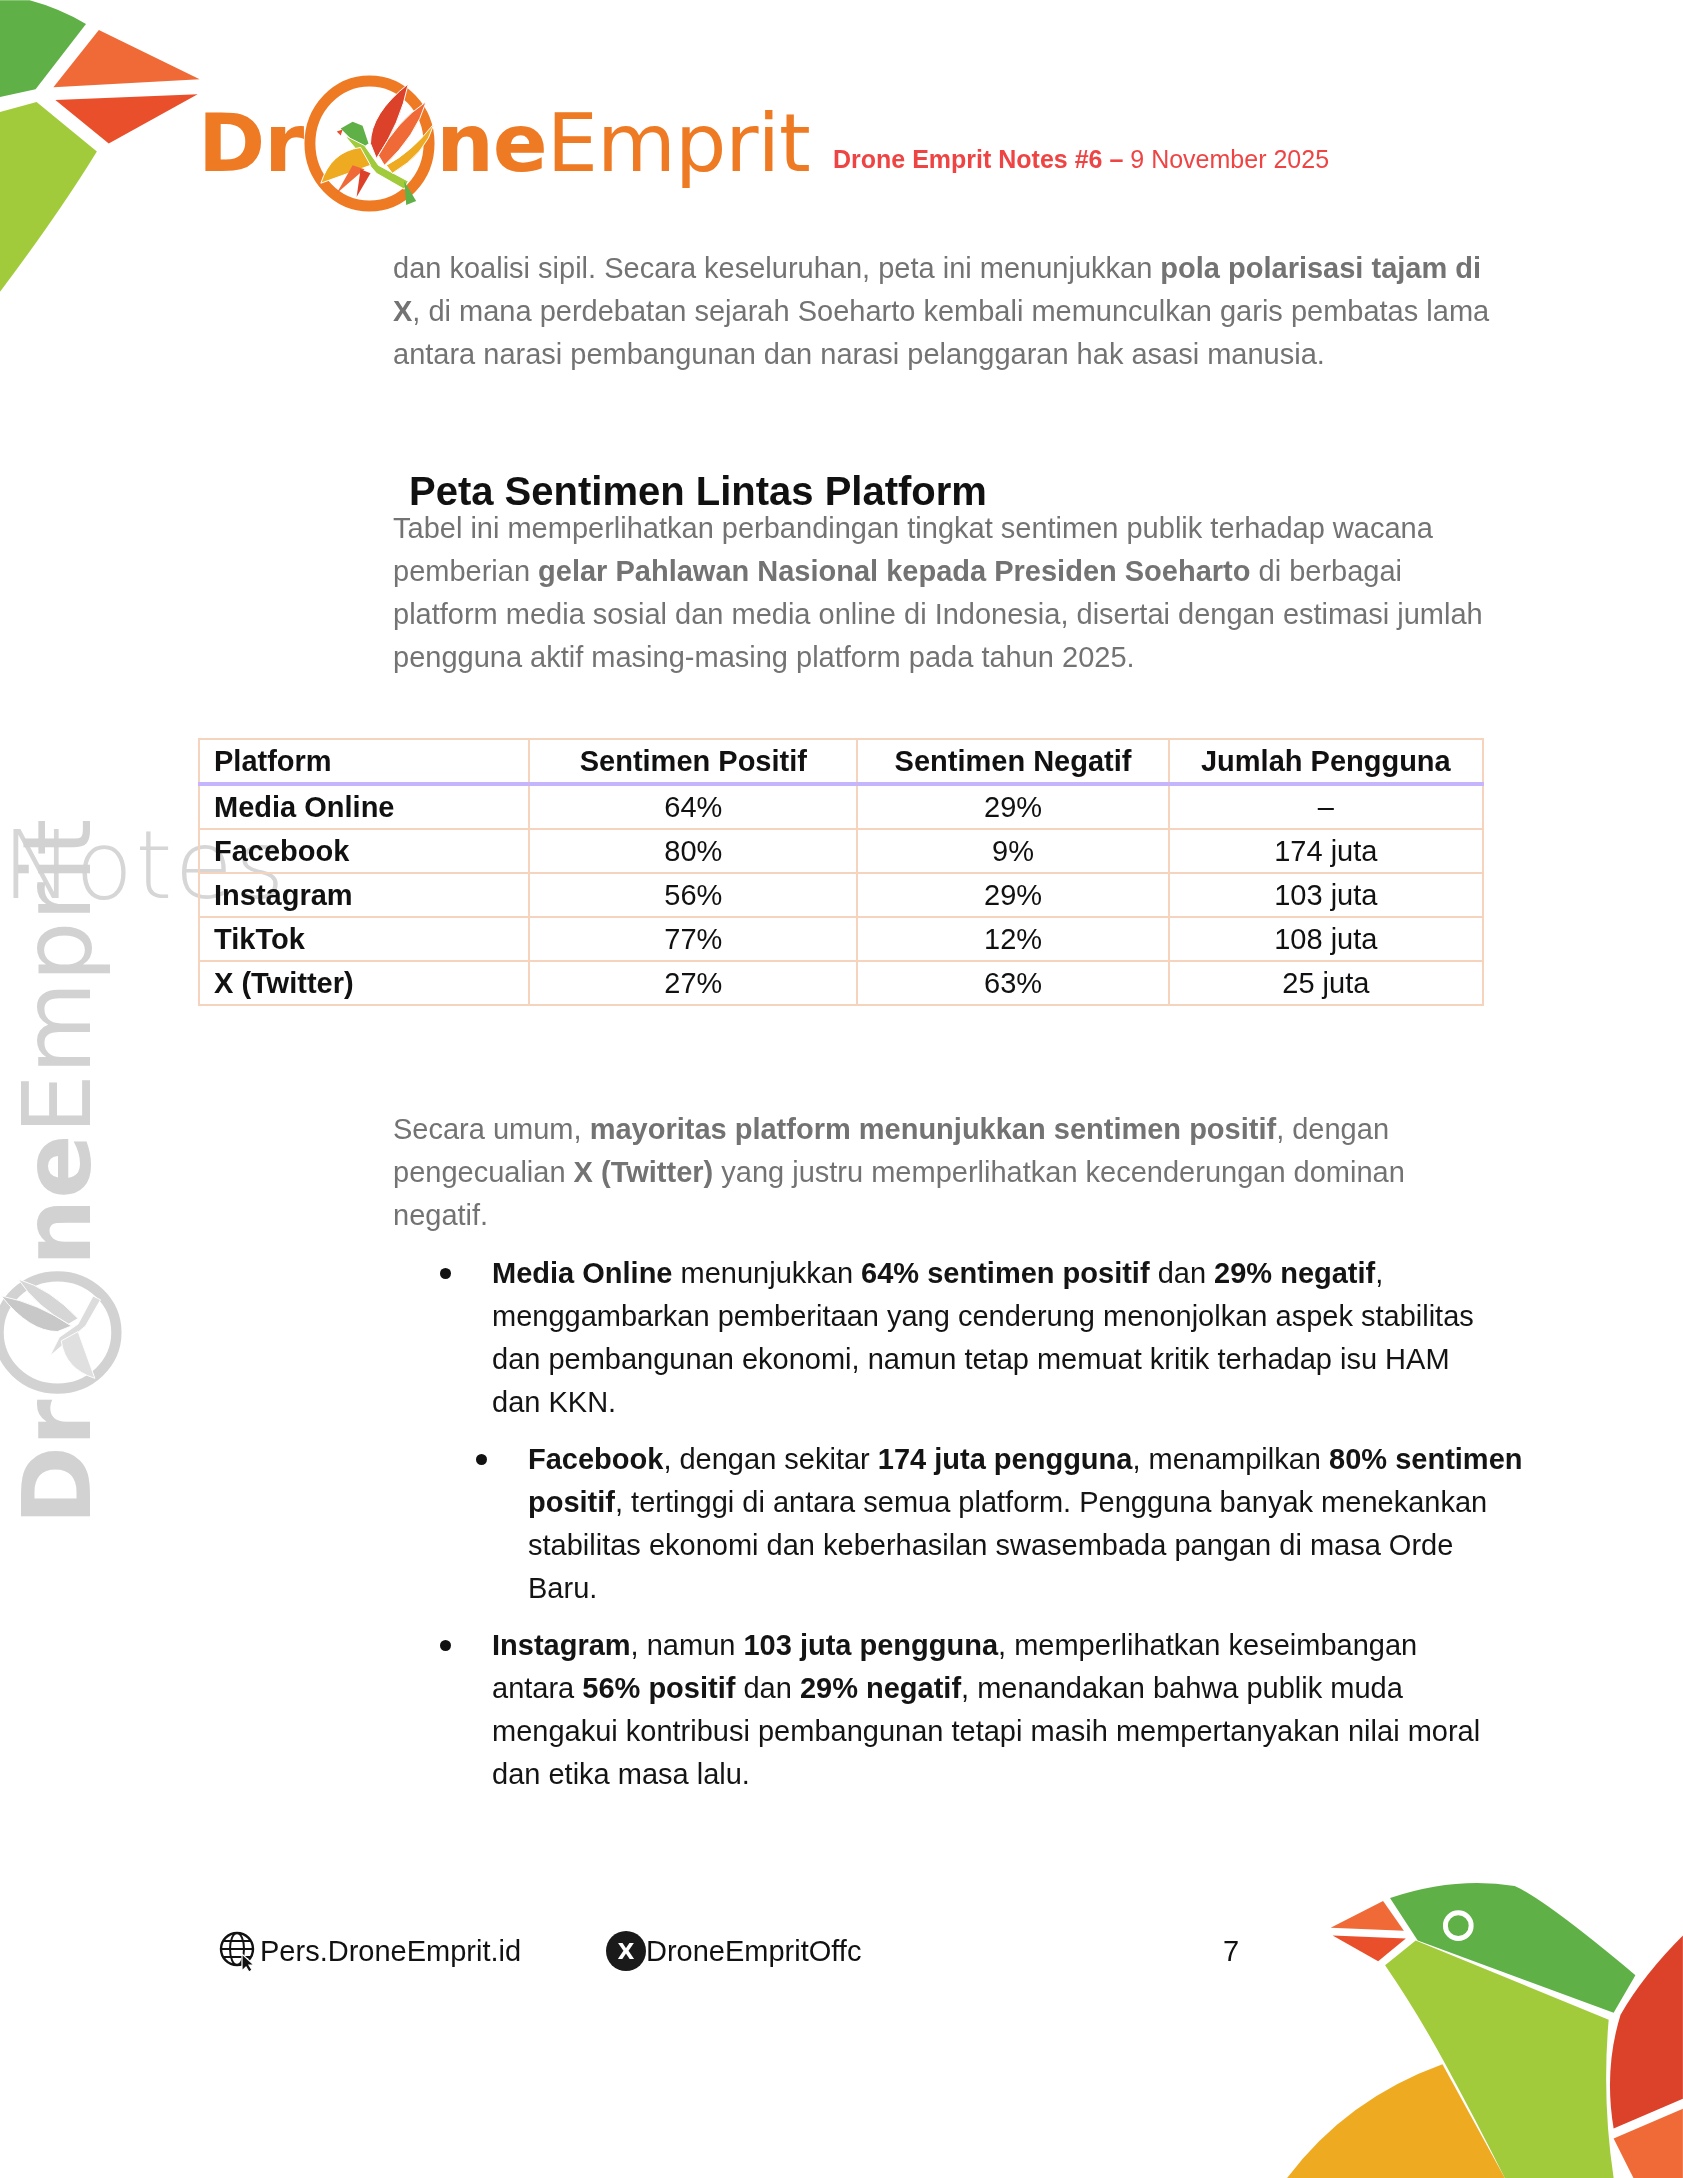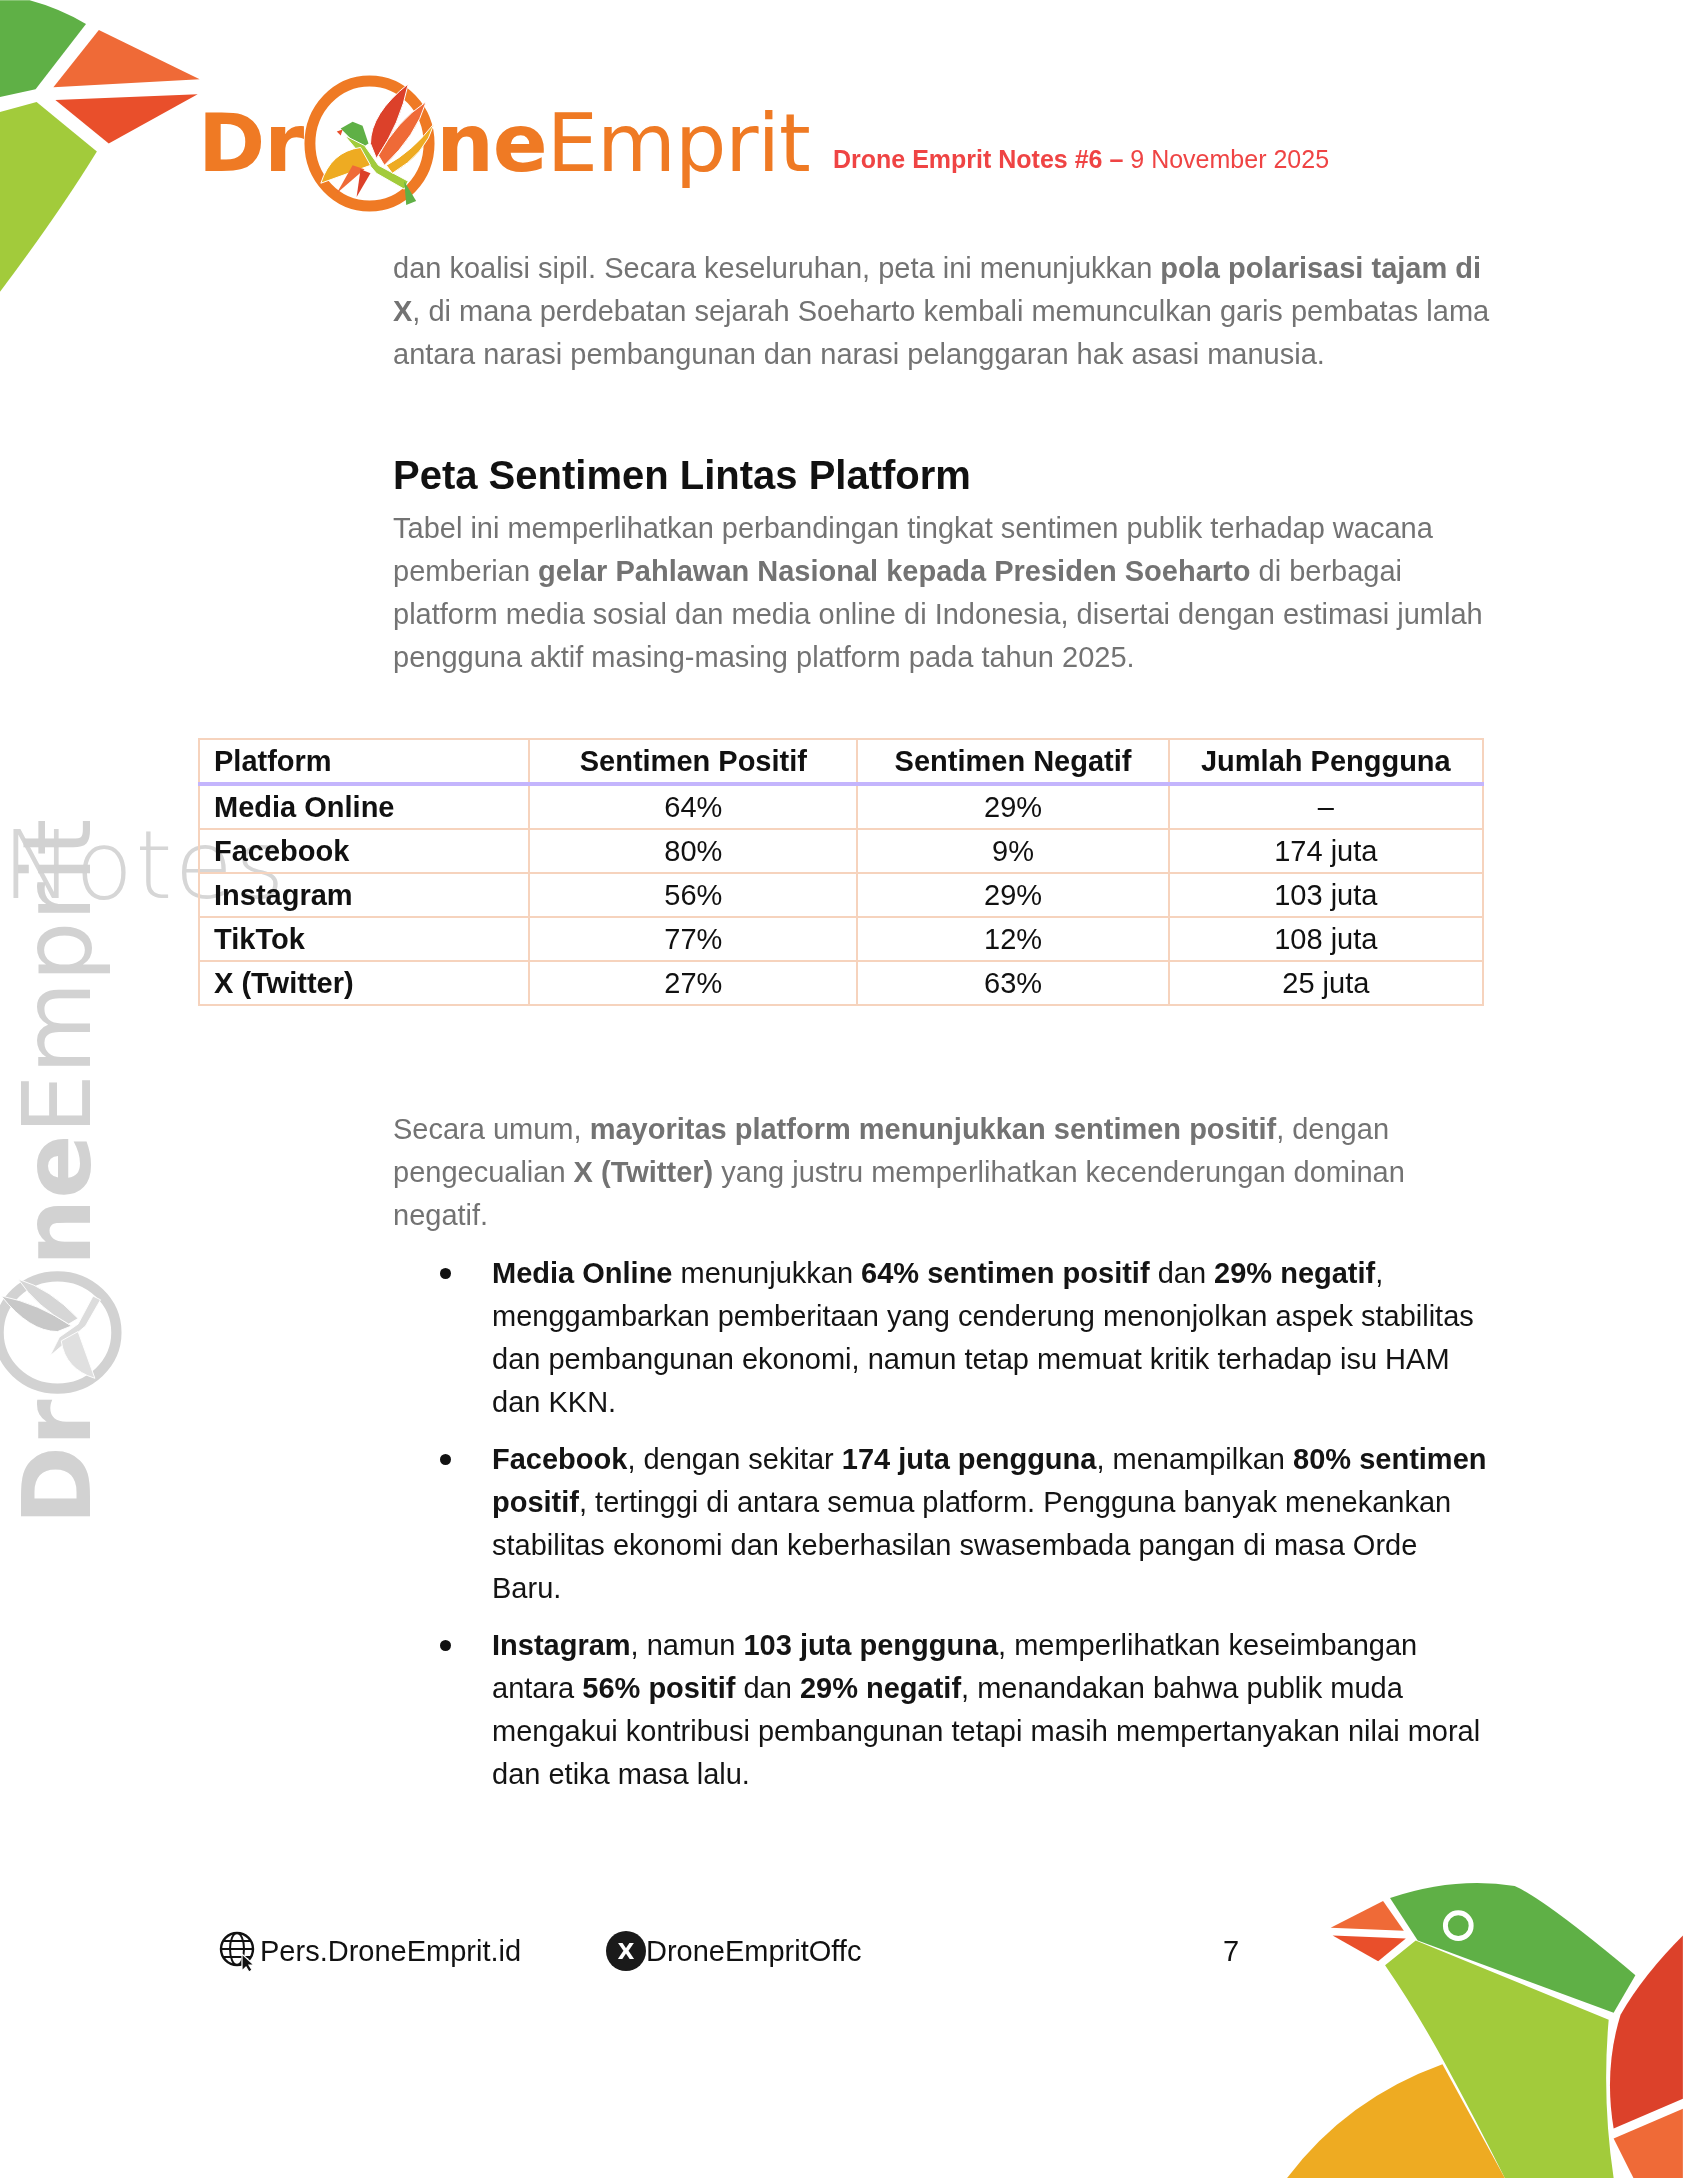--- a/index.html
+++ b/index.html
@@ -74,21 +74,21 @@
 
   
   .bullet {
     position: absolute; left: 492px; width: 1000px;
     font-family: "Liberation Sans", sans-serif; font-size: 29px; line-height: 43px; color: #141414;
   }
   .bullet .dot {
     position: absolute; left: -52px; top: 16px; width: 11px; height: 11px; border-radius: 50%; background: #111;
   }
   #bullet-1 { top: 1252px; }
-  #bullet-2 { top: 1438px; }
+  #bullet-2 { top: 1438px; margin-left: 36px; }
   #bullet-3 { top: 1624px; }
 
   
   #footer { left: 218px; top: 1926px; width: 1040px; height: 50px; font-family: "Liberation Sans", sans-serif; font-size: 29px; color: #111; }
   #footer .item { position: absolute; top: 0; display: flex; align-items: center; height: 50px; }
   #footer-web { left: 0; }
   #footer-x { left: 388px; }
   #page-number { position: absolute; left: 1005px; top: 0; line-height: 50px; }
   .xcirc { width: 40px; height: 40px; border-radius: 50%; background: #1a1a1a; color: #fff; display: flex; align-items: center; justify-content: center; font-size: 22px; font-weight: bold; font-family: "DejaVu Sans", sans-serif; }
 </style>
@@ -134,21 +134,21 @@
     <path d="M70,70 Q70,40 108,10 Q100,50 76,85 Z" fill="#c8c8c8" stroke="#fff" stroke-width="1"></path>
     <path d="M78,82 Q96,48 126,28 Q116,62 84,92 Z" fill="#d6d6d6" stroke="#fff" stroke-width="1"></path>
     <path d="M20,110 Q30,78 60,74 L70,92 Z" fill="#e0e0e0" stroke="#fff" stroke-width="1"></path>
   </svg>
   <span class="b">ne</span>
   <span class="l">Emprit</span>
 </div>
 
 <p id="para1" class="para" style="margin:0"><span>dan koalisi sipil. Secara keseluruhan, peta ini menunjukkan </span><b>pola polarisasi tajam di X</b><span>, di mana perdebatan sejarah Soeharto kembali memunculkan garis pembatas lama antara narasi pembangunan dan narasi pelanggaran hak asasi manusia.</span></p>
 
-<h2 id="heading" class="abs" style="margin:0">Peta Sentimen Lintas Platform</h2>
+<h2 id="heading" class="abs" style="margin:16px">Peta Sentimen Lintas Platform</h2>
 
 <p id="para2" class="para" style="margin:0"><span>Tabel ini memperlihatkan perbandingan tingkat sentimen publik terhadap wacana pemberian </span><b>gelar Pahlawan Nasional kepada Presiden Soeharto</b><span> di berbagai platform media sosial dan media online di Indonesia, disertai dengan estimasi jumlah pengguna aktif masing-masing platform pada tahun 2025.</span></p>
 
 <table id="sentiment-table">
   <colgroup>
       <col class="c1">
       <col class="c2">
       <col class="c3">
       <col class="c4">
     </colgroup>

